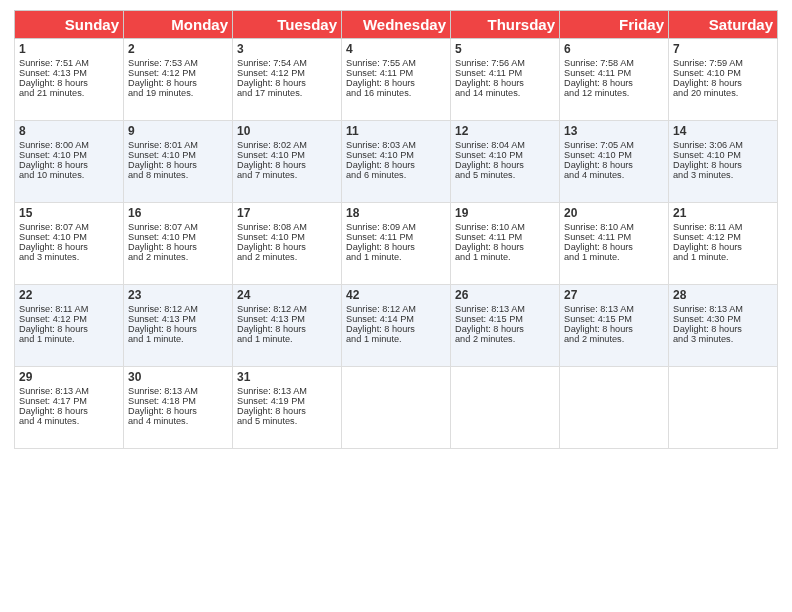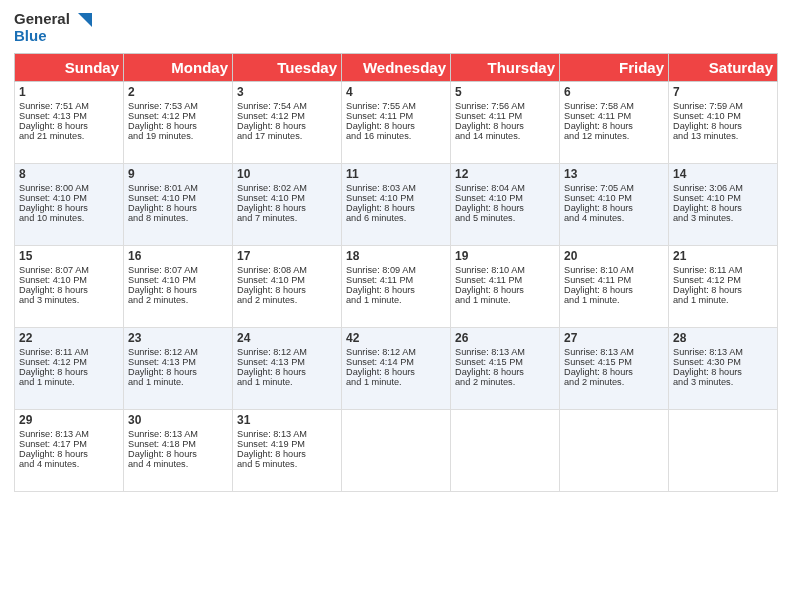--- a/index.html
+++ b/index.html
@@ -72,36 +72,20 @@
       margin-bottom: 2px;
     }
     .empty-cell {
       background: #fff !important;
     }
   </style>
 </head>
 <body>
 
 <div class="container">
-  <div class="header">
-    <div class="logo">
-  <div style="line-height:1.15;">
-    <div style="font-size:15px;font-weight:bold;color:#333;">General
-      <svg width="18" height="14" viewBox="0 0 18 14" style="vertical-align:middle;display:inline-block;">
-        <polygon points="4,0 18,0 18,14" fill="#1a6fb5"></polygon>
-      </svg>
-    </div>
-    <div style="font-size:15px;font-weight:bold;color:#1a6fb5;">Blue</div>
-  </div>
-</div>
-    <div class="title-block">
-      <div class="month-title"></div>
-      <div class="subtitle"></div>
-    </div>
-  </div>
 
   <table>
     <thead>
       <tr>
       <th>Sunday</th>
           <th>Monday</th>
           <th>Tuesday</th>
           <th>Wednesday</th>
           <th>Thursday</th>
           <th>Friday</th>
@@ -150,21 +134,21 @@
             <div>Sunrise: 7:58 AM</div>
             <div>Sunset: 4:11 PM</div>
             <div>Daylight: 8 hours</div>
             <div>and 12 minutes.</div>
           </td>
           <td>
             <span class="day-num">7</span>
             <div>Sunrise: 7:59 AM</div>
             <div>Sunset: 4:10 PM</div>
             <div>Daylight: 8 hours</div>
-            <div>and 13 minutes.</div>
+            <div>and 20 minutes.</div>
           </td>
         </tr>
         <tr>
           <td>
             <span class="day-num">8</span>
             <div>Sunrise: 8:00 AM</div>
             <div>Sunset: 4:10 PM</div>
             <div>Daylight: 8 hours</div>
             <div>and 10 minutes.</div>
           </td>

